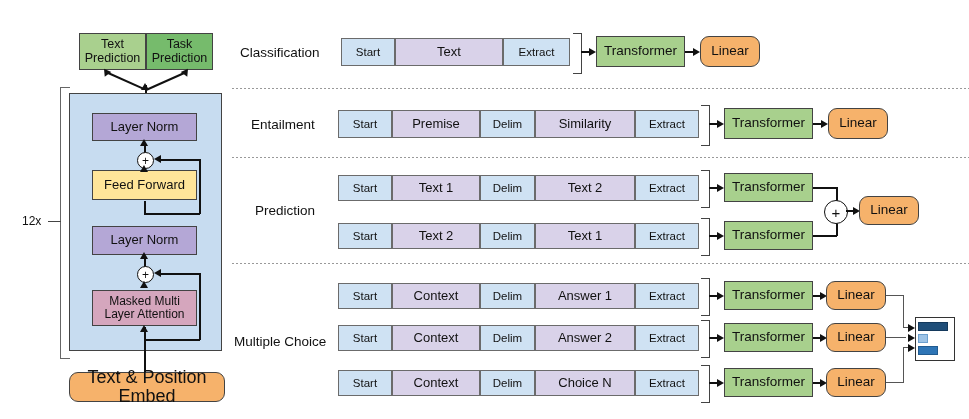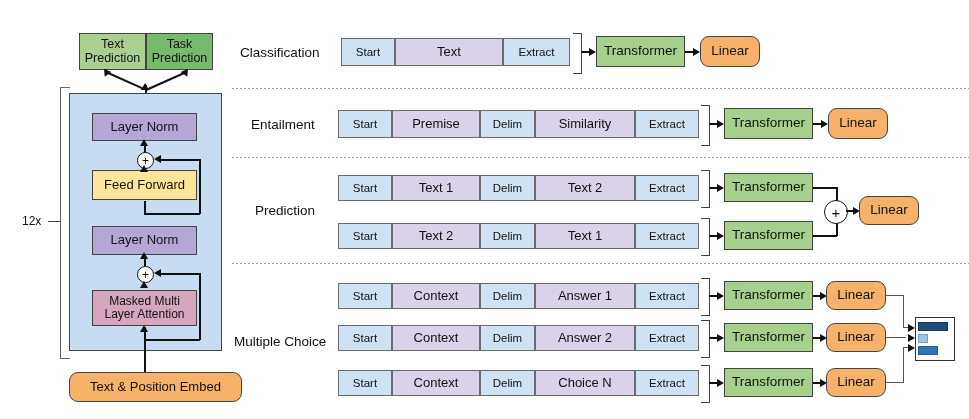--- a/index.html
+++ b/index.html
@@ -114,21 +114,21 @@
     <span style="display:block;">
       <span>Masked Multi</span><br>
       <span>Layer Attention</span>
     </span>
   </div>
   <div class="arrow ar-up" style="left:140px;top:281px;"></div>
 
   <div class="ln vl" style="left:144px;top:327px;height:45px;"></div>
   <div class="arrow ar-up" style="left:140px;top:325px;"></div>
 
-  <div class="box c-orange" style="left:69px;top:372px;width:173px;height:30px;font-size:13px;">
+  <div class="box c-orange" style="left:69px;top:372px;width:156px;height:30px;font-size:18px;">
       <span>Text &amp; Position Embed</span>
     </div>
 </div>
 
 <div class="sep" style="top:88px;"></div>
 <div class="sep" style="top:157px;"></div>
 <div class="sep" style="top:263px;"></div>
 
 <div>
   <div class="row-label" style="left:240px;top:45px;">Classification</div>

